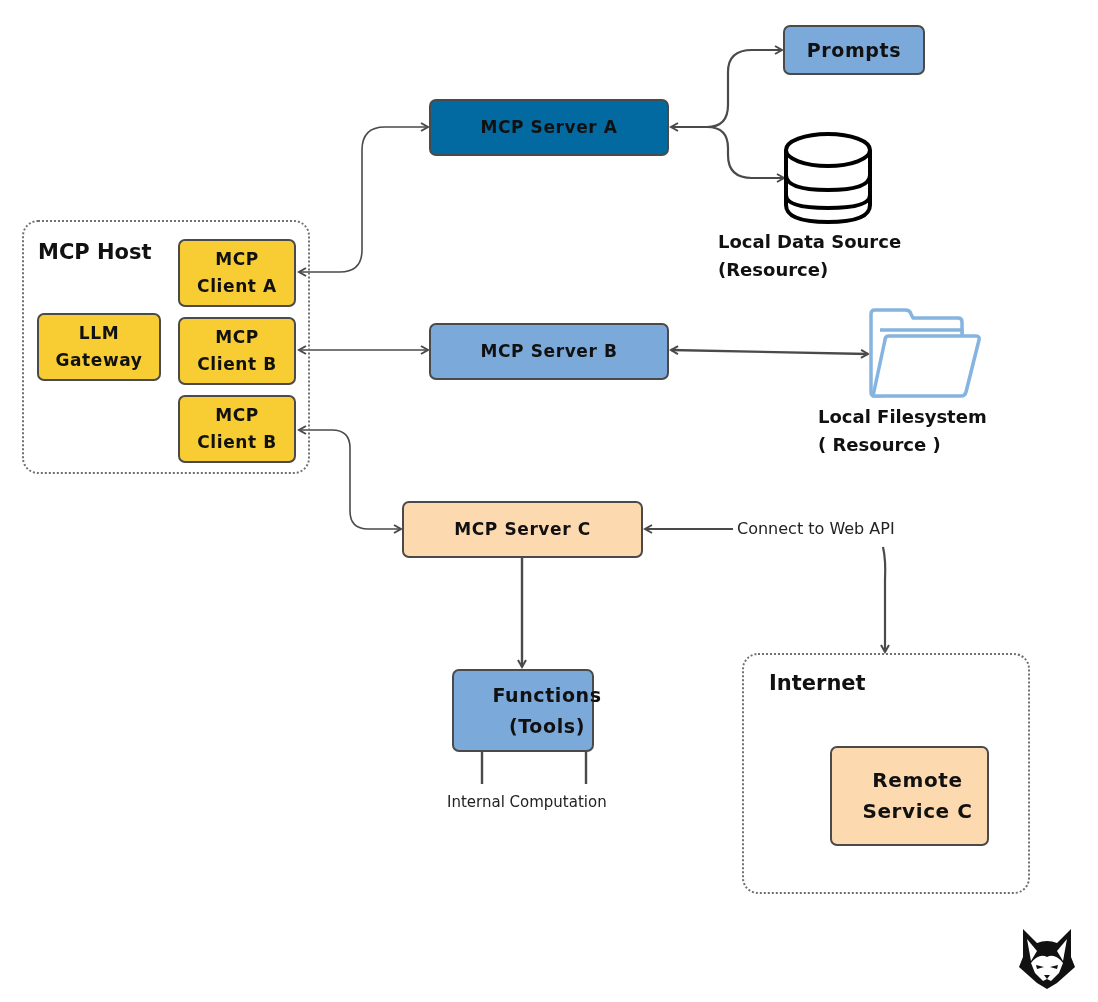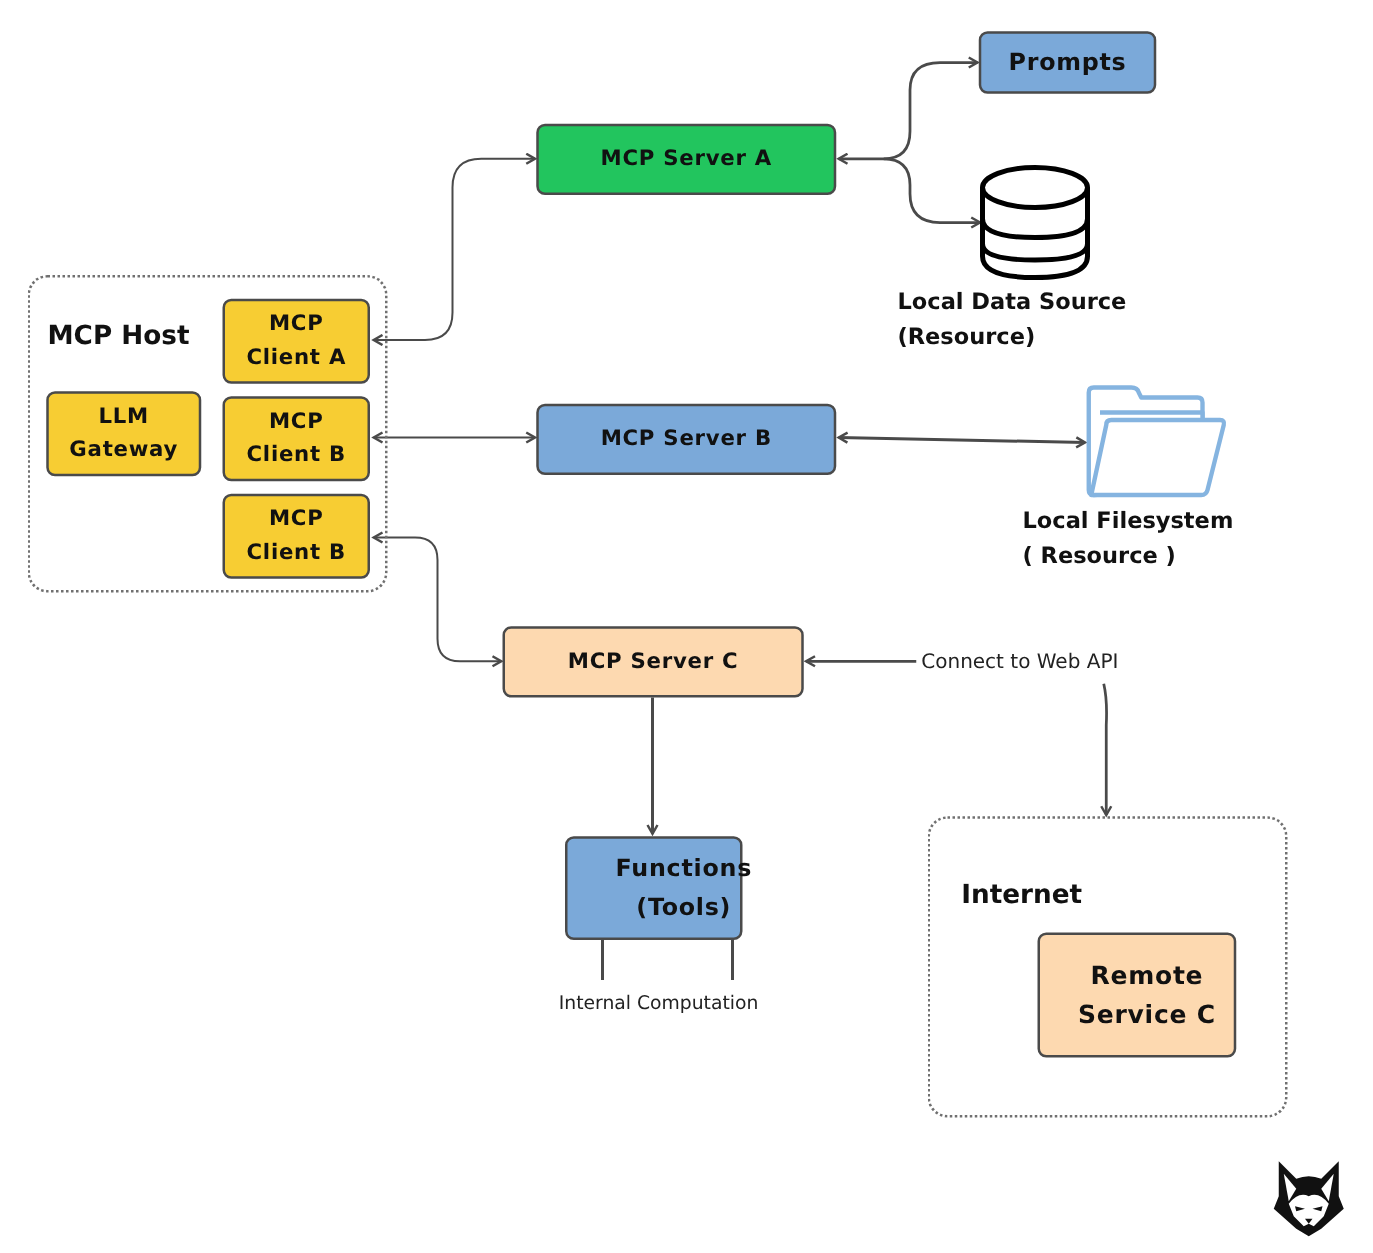--- a/index.html
+++ b/index.html
@@ -3,26 +3,26 @@
   <meta charset="utf-8">
   <style>
     html, body { margin: 0; padding: 0; background: #ffffff; }
     body { width: 1098px; height: 1002px; position: relative; overflow: hidden;
            font-family: "DejaVu Sans", "Liberation Sans", sans-serif; }
     .node { position: absolute; box-sizing: border-box; border: 2px solid #4a4a4a;
             border-radius: 7px; display: flex; align-items: center; justify-content: center;
             text-align: center; font-weight: bold; color: #111; letter-spacing: 0.6px; }
     .node span { white-space: pre-line; line-height: 27px; }
     .yellow { background: #f7cd33; }
-    .orange { background: #22c55e; }
+    .orange { background: #0369a1; }
     .blue { background: #7ba9d9; }
     .peach { background: #fdd9b0; justify-content: center; }
     .group { position: absolute; box-sizing: border-box; border: 2px dotted #707070;
              border-radius: 16px; }
-    .group-title { position: absolute; font-weight: bold; font-size: 21px; color: #111; margin-top: 16px; }
+    .group-title { position: absolute; font-weight: bold; font-size: 21px; color: #111; }
     .label { position: absolute; color: #111; text-align: left; }
     .bold-label { font-weight: bold; font-size: 18px; line-height: 28px; white-space: pre-line; }
     svg.edges { position: absolute; left: 0; top: 0; }
   </style>
 </head>
 <body>
 
 <svg class="edges" width="1098" height="1002">
   <defs>
     <marker id="arr" markerWidth="10" markerHeight="10" refX="8" refY="5" orient="auto" markerUnits="userSpaceOnUse">
@@ -110,21 +110,21 @@
 
 <div class="node blue" style="left:452px; top:669px; width:142px; height:83px; font-size:19px;">
   <span style="line-height:31px;margin-left:48px;">Functions
 (Tools)</span>
 </div>
 
 <div class="label" style="left:737px; top:519px; font-size:16px; color:#222;">Connect to Web API</div>
 <div class="label" style="left:447px; top:793px; width:190px; font-size:15px; color:#222;">Internal Computation</div>
 
 <div class="group" style="left:742px; top:653px; width:288px; height:241px;">
-  <div class="group-title" style="left:25px; top:32px;">Internet</div>
+  <div class="group-title" style="left:25px; top:16px;">Internet</div>
 </div>
 <div class="node peach" style="left:830px; top:746px; width:159px; height:100px; font-size:20px;padding-left:16px;">
   <span style="line-height:31px;">Remote
 Service C</span>
 </div>
 
 <svg width="60" height="64" style="position:absolute; left:1017px; top:927px;" viewBox="0 0 60 64">
   <path d="M6,2 L20,16 Q30,12 40,16 L54,2 L54,30 L58,40 L40,56 L30,62 L20,56 L2,40 L6,30 Z" fill="#111"></path>
   <path d="M10,12 L20,24 L14,34 Z" fill="#fff"></path>
   <path d="M50,12 L40,24 L46,34 Z" fill="#fff"></path>

